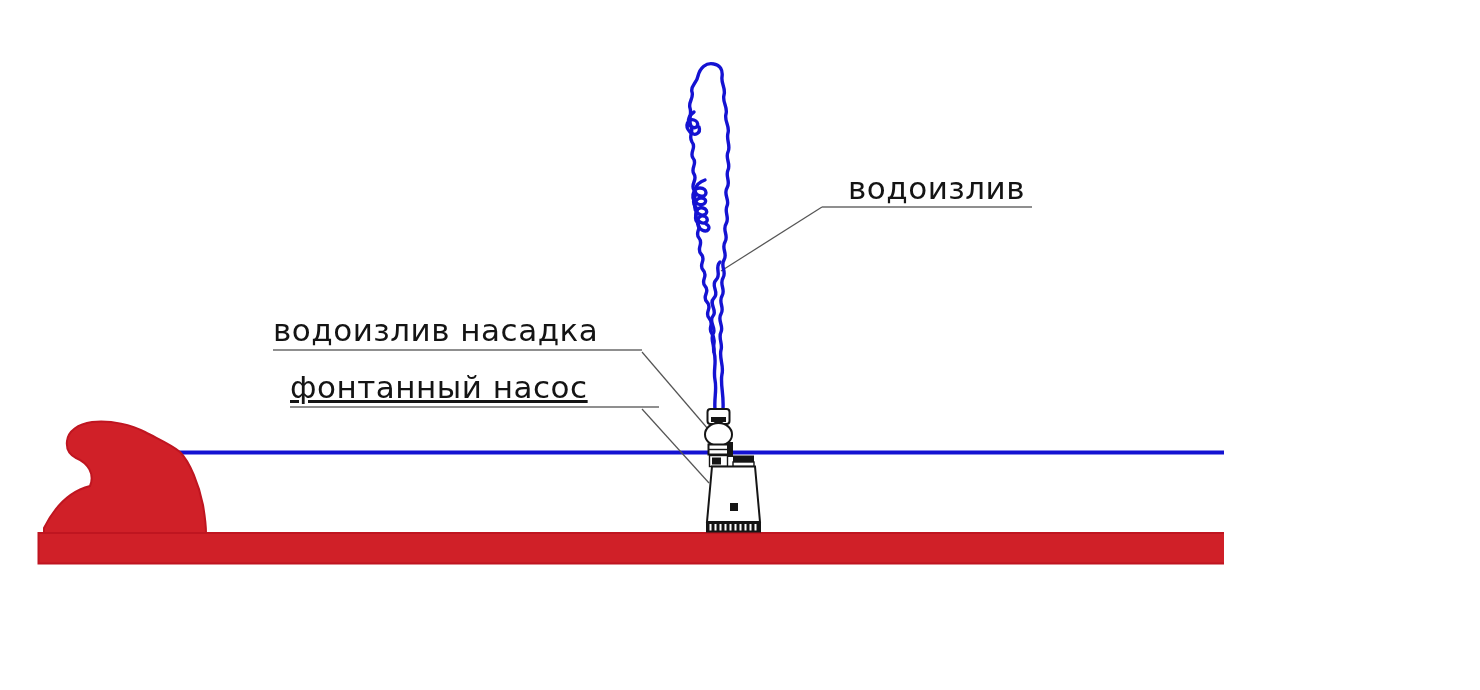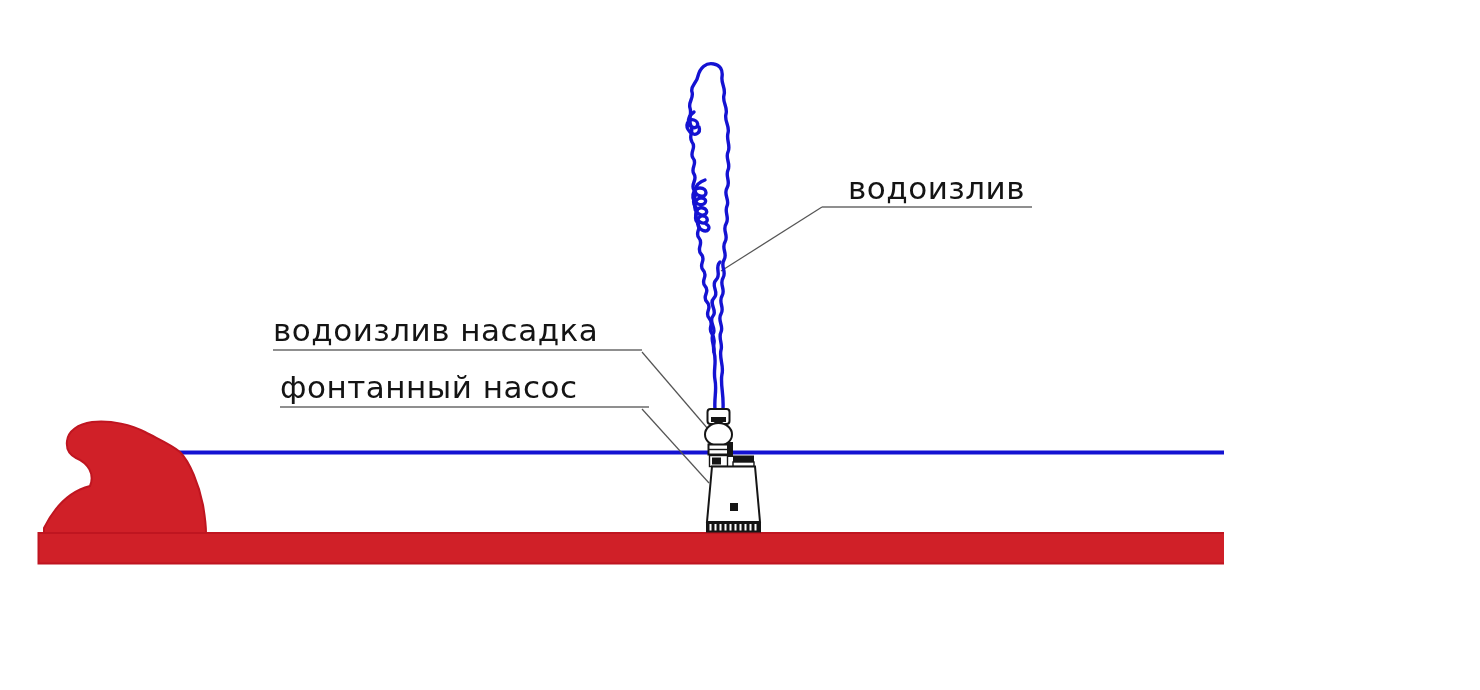--- a/index.html
+++ b/index.html
@@ -24,21 +24,21 @@
     position:absolute;
     color:var(--text,#141414);
     font-size:31px;
     letter-spacing:0.5px;
     border-bottom:2px solid var(--underline-gray,#8f8f8f);
     white-space:nowrap;
     box-sizing:border-box;
   }
   .label-jet{left:822px;top:170px;width:210px;height:38px;line-height:36px;padding-left:26px;}
   .label-nozzle{left:273px;top:311px;width:369px;height:40px;line-height:38px;}
-  .label-pump{left:280px;top:368px;width:369px;height:40px;line-height:38px;}
+  .label-pump{left:290px;top:368px;width:369px;height:40px;line-height:38px;text-decoration:underline;}
 </style>
 </head>
 <body>
 
 <div class="canvas">
 
   <svg width="1480" height="690" viewBox="0 0 1480 690">
 
     <rect x="38.5" y="533" width="1363" height="30.5" class="red-shape"></rect>
 

